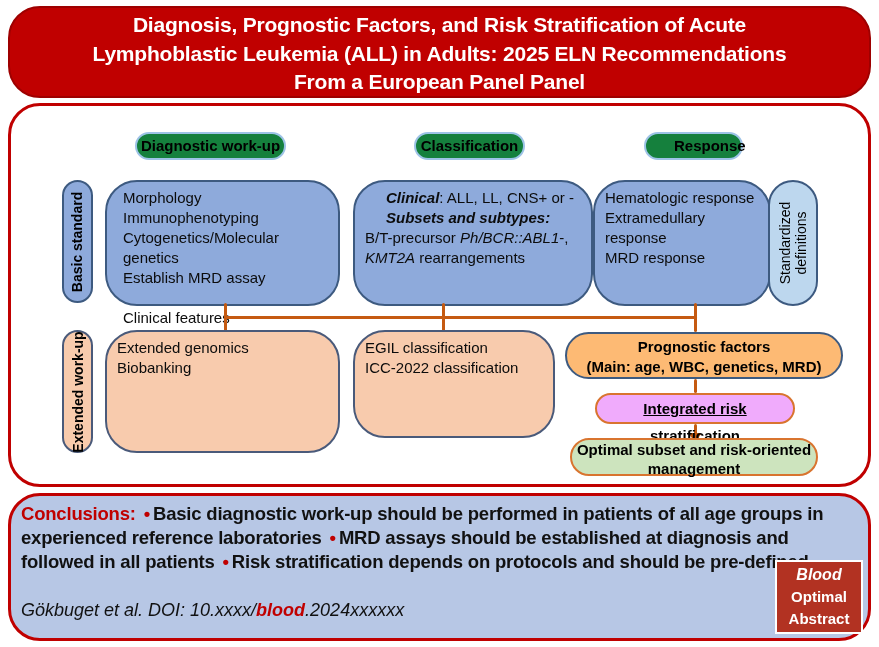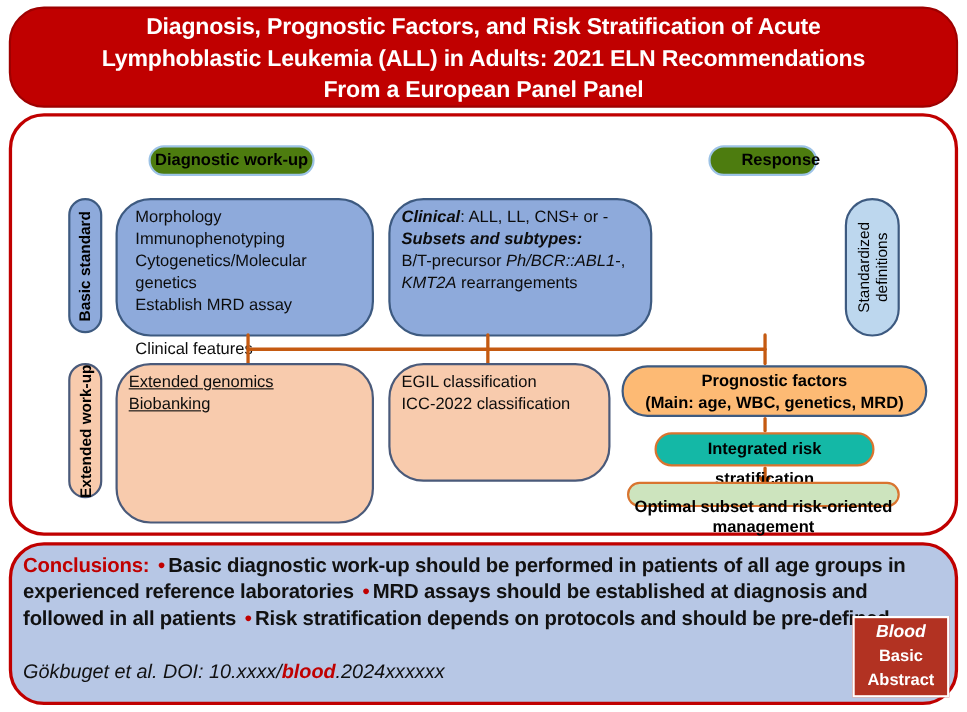--- a/index.html
+++ b/index.html
@@ -7,21 +7,21 @@
   .abs{position:absolute; box-sizing:border-box;border-radius:32px;}
 
   
   .title-bar{left:8px; top:6px; width:863px; height:92px; background:#C00000; border:2px solid #9e0000;
              color:#ffffff; text-align:center; font-weight:bold; font-size:21px; line-height:28.5px;
              letter-spacing:-0.2px; padding-top:3px;}
 
   
   .main-panel{left:8px; top:103px; width:863px; height:384px; background:#ffffff; border:3px solid #C00000;}
 
-  .hdr{background:#4d7c0f; border:2px solid #9DC3E6; font-weight:bold; font-size:15px;
+  .hdr{background:#15803d; border:2px solid #9DC3E6; font-weight:bold; font-size:15px;
        text-align:center; line-height:24px; color:#000;}
   .hdr-diagnostic{left:124px; top:26px; width:151px; height:28px;}
   .hdr-classification{left:403px; top:26px; width:111px; height:28px;}
   .hdr-response{left:633px; top:26px; width:99px; height:28px;padding-left:28px;}
 
   .vlabel{display:flex; align-items:center; justify-content:center; font-weight:bold; font-size:14px; color:#000;}
   .vlabel span{transform:rotate(-90deg); white-space:nowrap;}
   .vlabel-basic{left:51px; top:74px; width:31px; height:123px; background:#8EAADB; border:2px solid #3D5A80;}
   .vlabel-extended{left:51px; top:224px; width:31px; height:123px; background:#F8CBAD; border:2px solid #4A5A7A;}
 
@@ -29,67 +29,68 @@
   .box-blue{background:#8EAADB; border:2px solid #3D5A80;}
   .box-peach{background:#F8CBAD; border:2px solid #4A5A7A;}
   .box-a{left:94px; top:74px; width:235px; height:126px;padding-left:16px;}
   .box-b{left:342px; top:74px; width:240px; height:126px;}
   .box-c{left:582px; top:74px; width:178px; height:126px;}
   .box-std{left:757px; top:74px; width:50px; height:126px; background:#BDD7EE; border:2px solid #3D5A80;
            display:flex; align-items:center; justify-content:center;}
   .box-std span{transform:rotate(-90deg); font-size:14px; line-height:16px; text-align:center; width:110px; color:#000;}
   .spacer-line{height:20px;}
 
-  .box-d{left:94px; top:224px; width:235px; height:146px;text-decoration:underline;}
+  .box-d{left:94px; top:224px; width:235px; height:123px;}
   .box-e{left:342px; top:224px; width:202px; height:108px;}
   sup{font-size:10px;}
 
   .box-f{left:554px; top:226px; width:278px; height:47px; background:#fdba74; border:2px solid #3D5A80;
          font-weight:bold; font-size:15px; text-align:center; line-height:20px; padding-top:3px; color:#000;}
-  .box-g{left:584px; top:287px; width:200px; height:31px; background:#14b8a6; border:2px solid #D9742F;
-         font-weight:bold; font-size:15px; text-align:center; line-height:27px; color:#000;}
-  .box-h{left:559px; top:332px; width:248px; height:23px; background:#CDE4BE; border:2px solid #D9742F;
-         font-weight:bold; font-size:15px; text-align:center; line-height:19px; padding-top:11px; color:#000;}
+  .box-g{left:584px; top:287px; width:200px; height:31px; background:#f0abfc; border:2px solid #D9742F;
+         font-weight:bold; font-size:15px; text-align:center; line-height:27px; color:#000;text-decoration:underline;}
+  .box-h{left:559px; top:332px; width:248px; height:38px; background:#CDE4BE; border:2px solid #D9742F;
+         font-weight:bold; font-size:15px; text-align:center; line-height:19px; padding-top:0; color:#000;}
 
   .conn{background:#C55A11;}
   .stub{width:3px; height:29px; top:197px;}
   .stub-1{left:213px;} .stub-2{left:431px;} .stub-3{left:683px;}
   .hline{left:213px; top:210px; width:473px; height:3px;}
   .line-fg{left:683px; top:273px; width:3px; height:14px;}
   .line-gh{left:683px; top:318px; width:3px; height:10px;}
   .arrowhead{left:677px; top:327px; width:0; height:0; background:transparent;
              border-left:7px solid transparent; border-right:7px solid transparent; border-top:9px solid #C55A11;}
 
   .italic{font-style:italic;}
-  .bolditalic{font-weight:bold; font-style:italic;}
+  .bolditalic{font-weight:bold; font-style:italic;margin-left:21px;}
 
   
   .conclusions-panel{left:8px; top:493px; width:863px; height:148px; background:#B7C7E5; border:3px solid #C00000;}
   .conclusions-text{position:absolute; left:10px; top:6px; width:840px; font-weight:bold; font-size:18.5px;
                     line-height:24px; color:#111; letter-spacing:-0.2px;}
   .red{color:#C00000;}
   .bullet{margin:0 3px;}
   .citation{position:absolute; left:10px; top:104px; font-size:18px; font-style:italic; color:#111;}
   .citation .journal{color:#C00000; font-weight:bold;}
   .logo{position:absolute; right:5px; bottom:4px; width:80px; background:#B23222; border:2px solid #ffffff;
         color:#ffffff; font-weight:bold; font-size:15px; line-height:22px; text-align:center; padding:2px 2px;}
   .logo .blood{font-style:italic; font-size:16px;}
 </style>
 </head>
 <body>
 
 <div class="abs title-bar">
   <div>Diagnosis, Prognostic Factors, and Risk Stratification of Acute</div>
-  <div>Lymphoblastic Leukemia (ALL) in Adults: 2021 ELN Recommendations</div>
+  <div>Lymphoblastic Leukemia (ALL) in Adults: 2025 ELN Recommendations</div>
   <div>From a European Panel Panel</div>
 </div>
 
 <div class="abs main-panel">
 
   <div class="abs hdr hdr-diagnostic">Diagnostic work-up</div>
+  <div class="abs hdr hdr-classification">Classification</div>
   <div class="abs hdr hdr-response">Response</div>
 
   <div class="abs vlabel vlabel-basic">
     <span>Basic standard</span>
   </div>
   <div class="abs vlabel vlabel-extended">
     <span>Extended work-up</span>
   </div>
 
   <div class="abs cbox box-blue box-a">
@@ -101,20 +102,25 @@
     <div>Clinical features</div>
   </div>
 
   <div class="abs cbox box-blue box-b">
     <div><span class="bolditalic">Clinical</span><span>: ALL, LL, CNS+ or -</span></div>
     <div><span class="bolditalic">Subsets and subtypes:</span></div>
     <div><span>B/T-precursor </span><span class="italic">Ph/BCR::ABL1</span><span>-,</span></div>
     <div><span class="italic">KMT2A</span><span> rearrangements</span></div>
   </div>
 
+  <div class="abs cbox box-blue box-c">
+    <div>Hematologic response</div>
+    <div>Extramedullary response</div>
+    <div>MRD response</div>
+  </div>
 
   <div class="abs box-std">
     <span>Standardized definitions</span>
   </div>
 
   <div class="abs conn stub stub-1"></div>
   <div class="abs conn stub stub-2"></div>
   <div class="abs conn stub stub-3"></div>
   <div class="abs conn hline"></div>
   <div class="abs conn line-fg"></div>
@@ -146,16 +152,16 @@
     <span class="red">Conclusions:</span>
     <span class="red bullet">•</span><span>Basic diagnostic work-up should be performed in patients of all age groups in experienced reference laboratories</span>
     <span class="red bullet">•</span><span>MRD assays should be established at diagnosis and followed in all patients</span>
     <span class="red bullet">•</span><span>Risk stratification depends on protocols and should be pre-defined.</span>
   </div>
   <div class="citation">
     <span>Gökbuget et al. DOI: 10.xxxx/</span><span class="journal">blood</span><span>.2024xxxxxx</span>
   </div>
   <div class="logo">
     <div class="blood">Blood</div>
-    <div>Basic</div>
+    <div>Optimal</div>
     <div>Abstract</div>
   </div>
 </div>
 
 </body></html>

